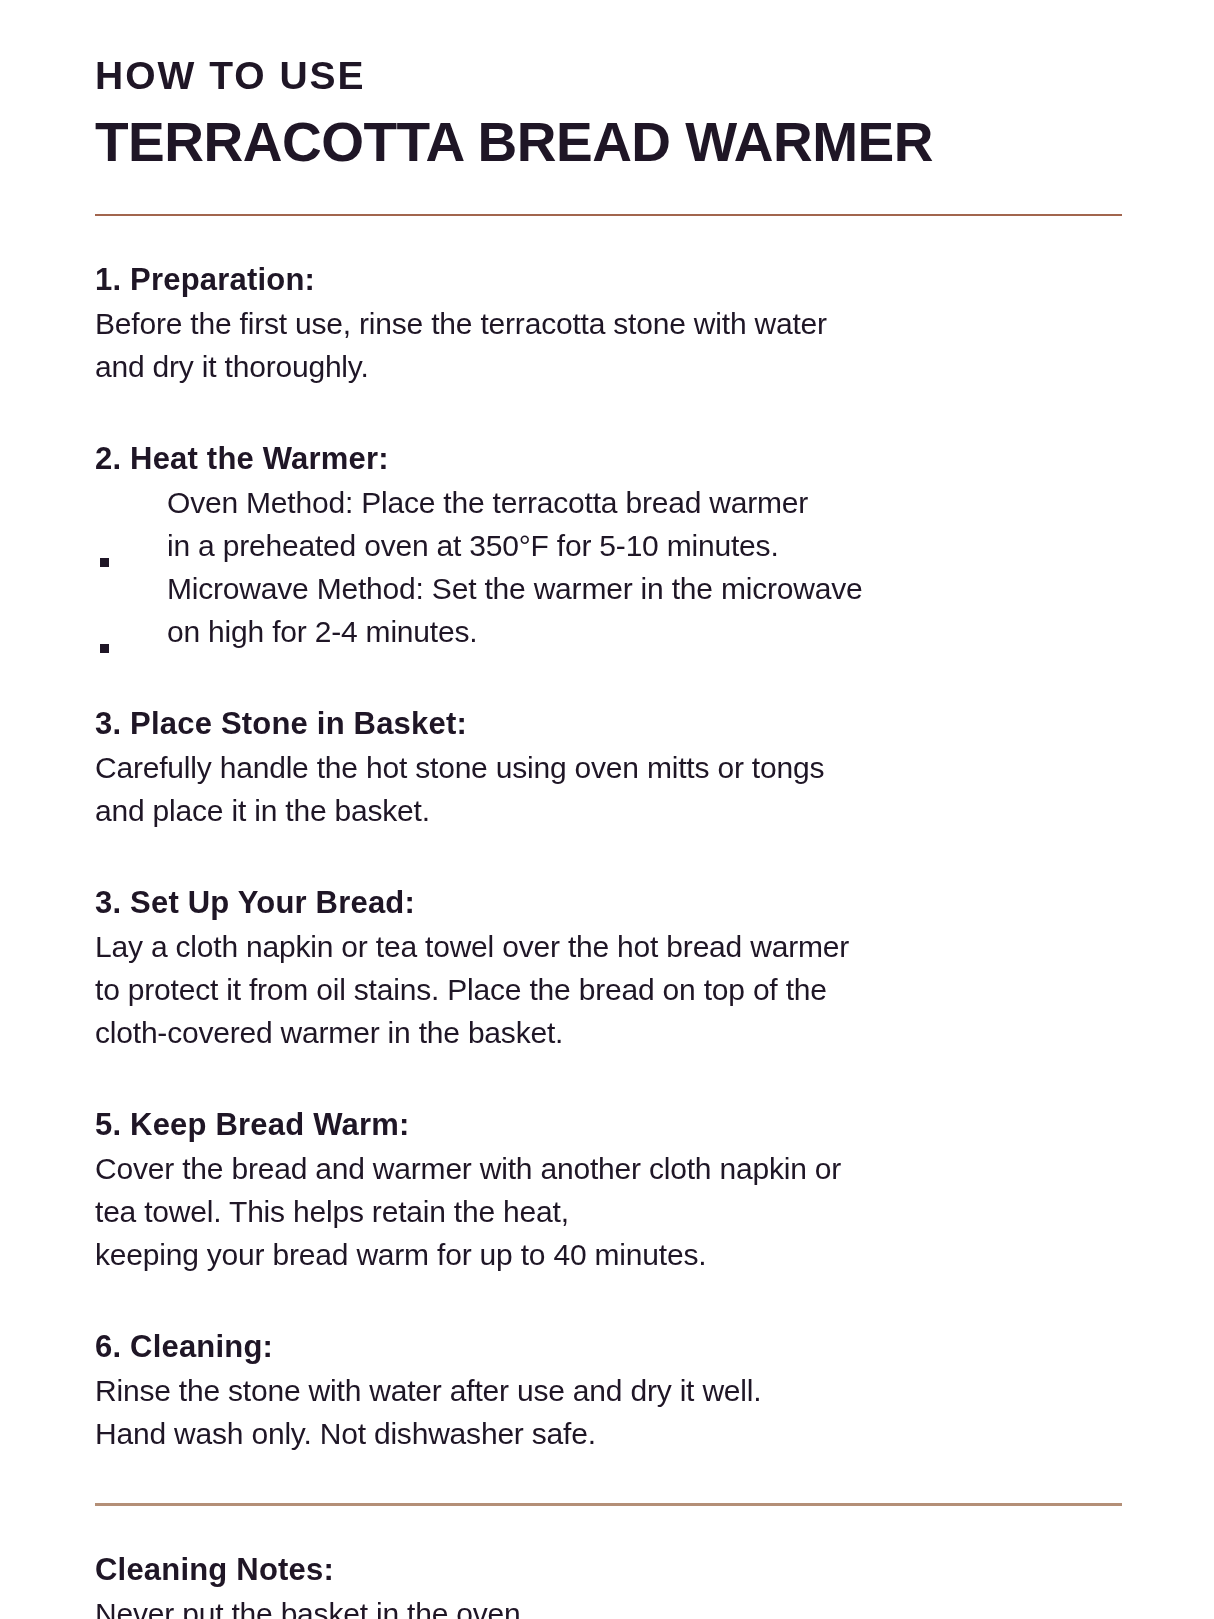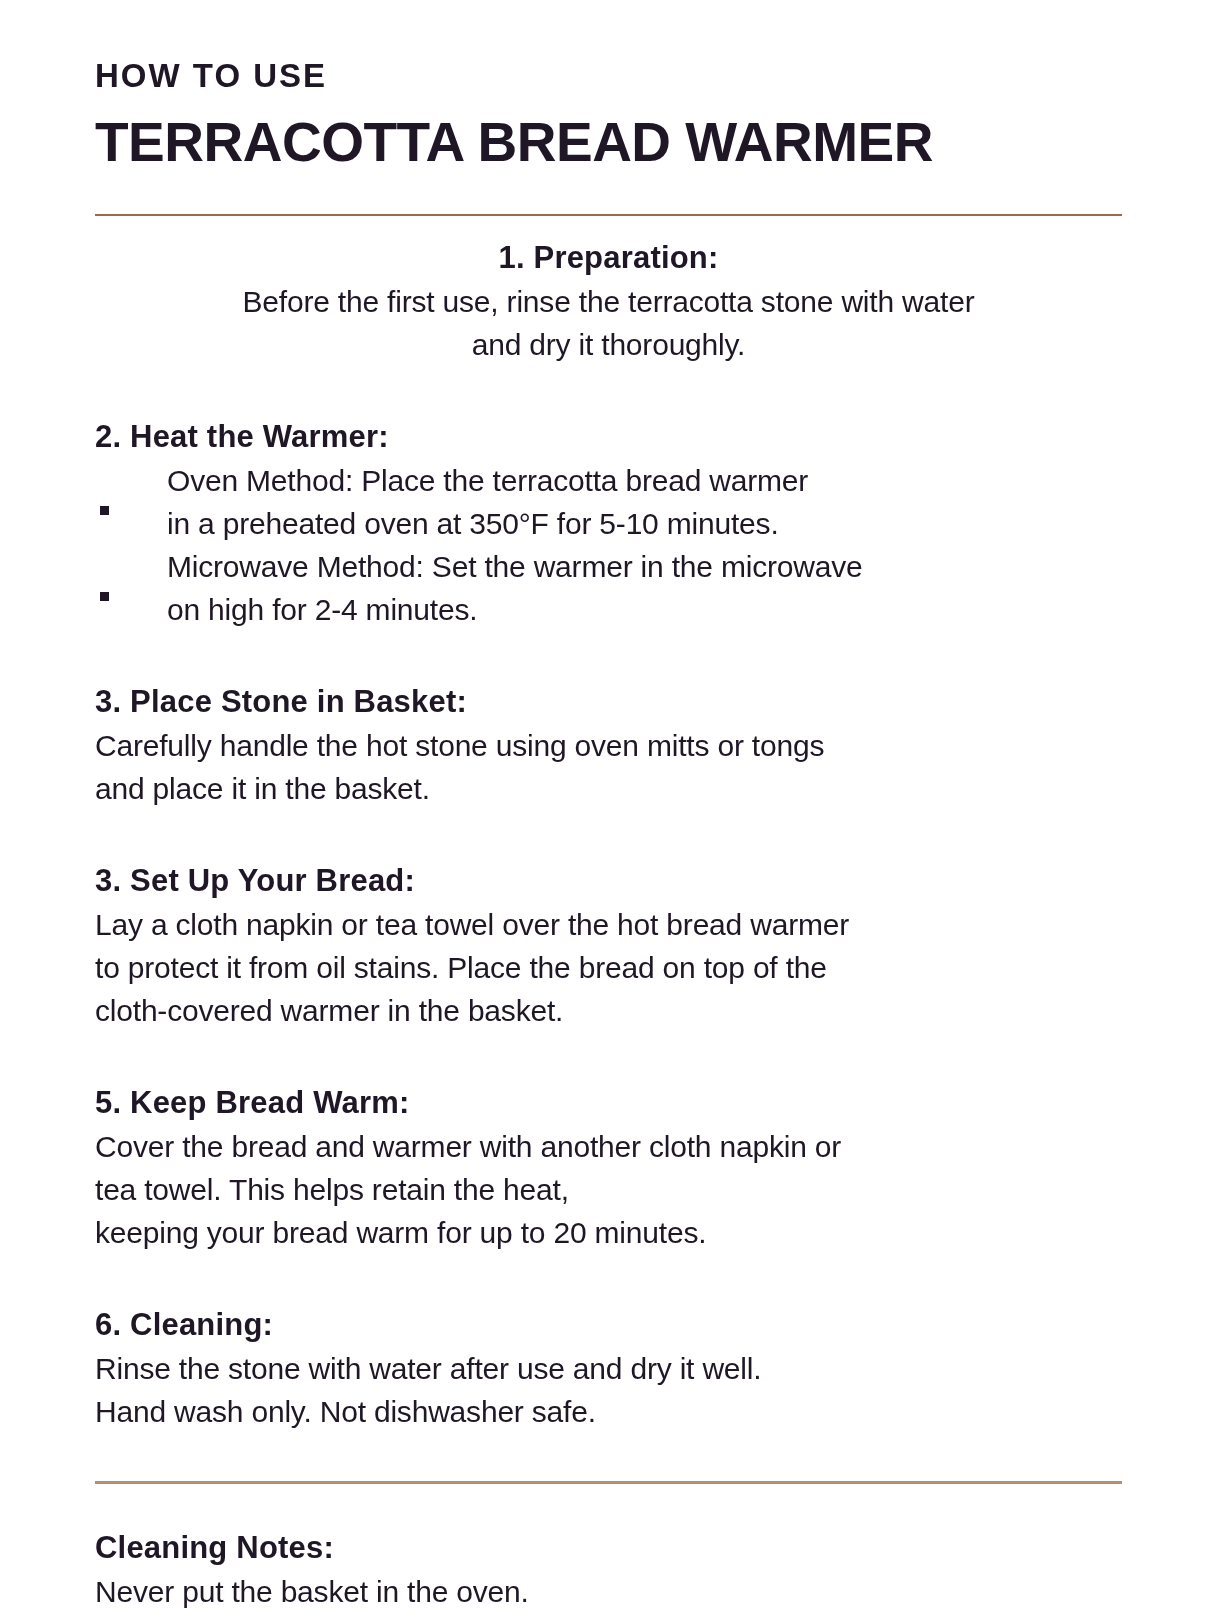--- a/index.html
+++ b/index.html
@@ -12,21 +12,21 @@
     -webkit-font-smoothing: antialiased;
   }
   .page {
     width: 1214px;
     min-height: 1619px;
     padding: 56px 92px 40px 95px;
     background: #ffffff;
   }
   
   .eyebrow {
-    font-size: 33px;
+    font-size: 39px;
     font-weight: 600;
     letter-spacing: 2px;
     line-height: 40px;
     color: var(--text-color, #1f1626);
   }
   .page-title {
     margin-top: 16px;
     font-size: 55px;
     font-weight: 800;
     letter-spacing: -0.5px;
@@ -37,38 +37,38 @@
   
   .divider {
     border: none;
     height: 0;
     margin-top: 42px;
   }
   .divider-top { border-top: 2px solid var(--divider-top, #a2654e); }
   .divider-bottom { border-top: 3px solid var(--divider-bottom, #b48f77); margin-top: 48px; }
   
   .section { margin-top: 49px; }
-  .section:first-of-type { margin-top: 20px; text-align: center; }
+  .section:first-of-type { margin-top: 42px; }
   .section-heading {
     font-size: 31px;
     font-weight: 700;
     line-height: 44px;
     letter-spacing: 0.2px;
   }
   .line {
     font-size: 30px;
     font-weight: 400;
     line-height: 43px;
     letter-spacing: -0.2px;
     white-space: nowrap;
   }
   
   .bullet-item {
     display: flex;
-    align-items: center;
+    align-items: flex-end;
   }
   .bullet-marker {
     flex: 0 0 auto;
     width: 9px;
     height: 9px;
     margin-top: 17px;
     margin-left: 5px;
     background: var(--text-color, #1f1626);
   }
   .bullet-text { margin-left: 58px; }
@@ -121,21 +121,21 @@
     <h2 class="section-heading">3. Set Up Your Bread:</h2>
     <div class="line">Lay a cloth napkin or tea towel over the hot bread warmer</div>
     <div class="line">to protect it from oil stains. Place the bread on top of the</div>
     <div class="line">cloth-covered warmer in the basket.</div>
   </section>
 
   <section class="section">
     <h2 class="section-heading">5. Keep Bread Warm:</h2>
     <div class="line">Cover the bread and warmer with another cloth napkin or</div>
     <div class="line">tea towel. This helps retain the heat,</div>
-    <div class="line">keeping your bread warm for up to 20 minutes.</div>
+    <div class="line">keeping your bread warm for up to 40 minutes.</div>
   </section>
 
   <section class="section">
     <h2 class="section-heading">6. Cleaning:</h2>
     <div class="line">Rinse the stone with water after use and dry it well.</div>
     <div class="line">Hand wash only. Not dishwasher safe.</div>
   </section>
 
   <hr class="divider divider-bottom">
 

